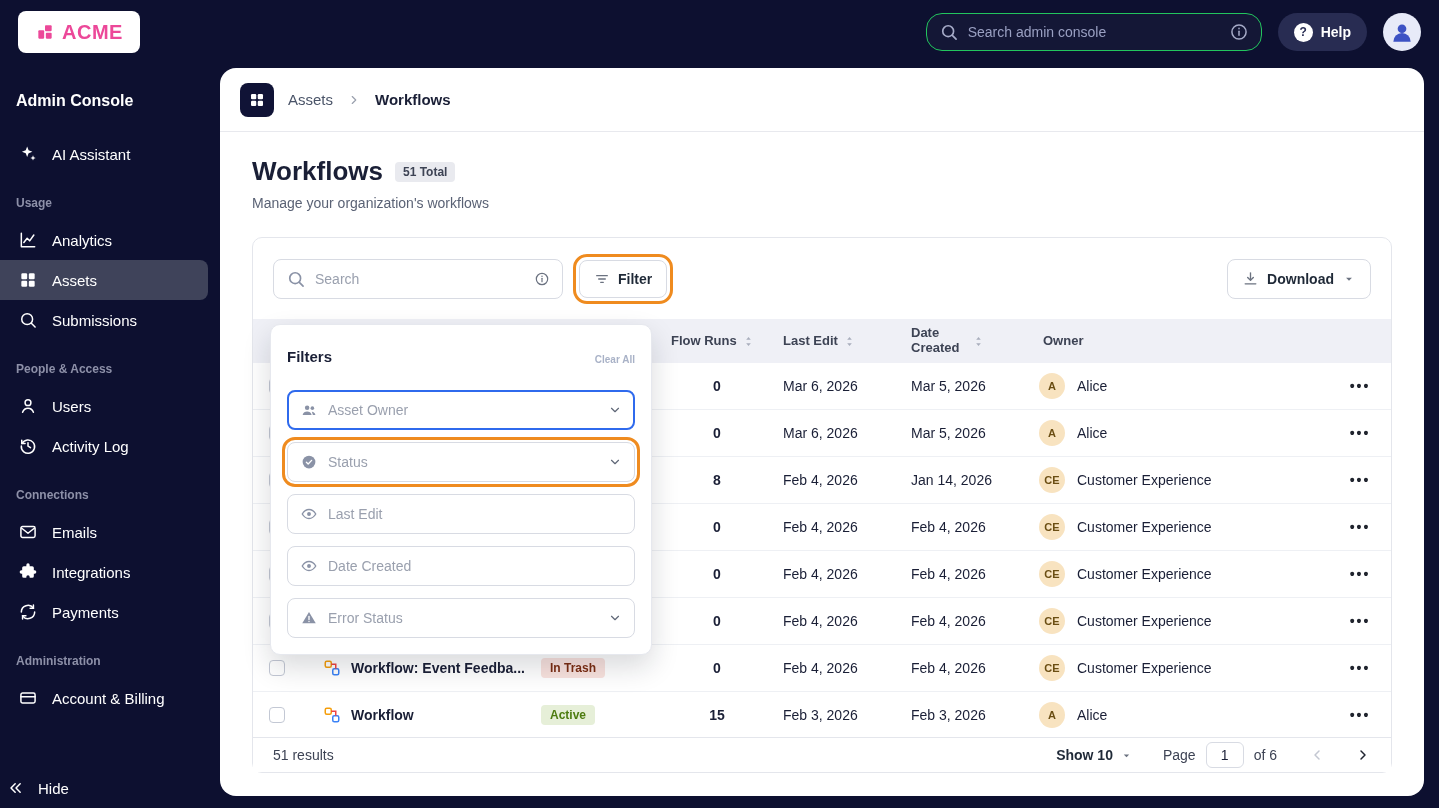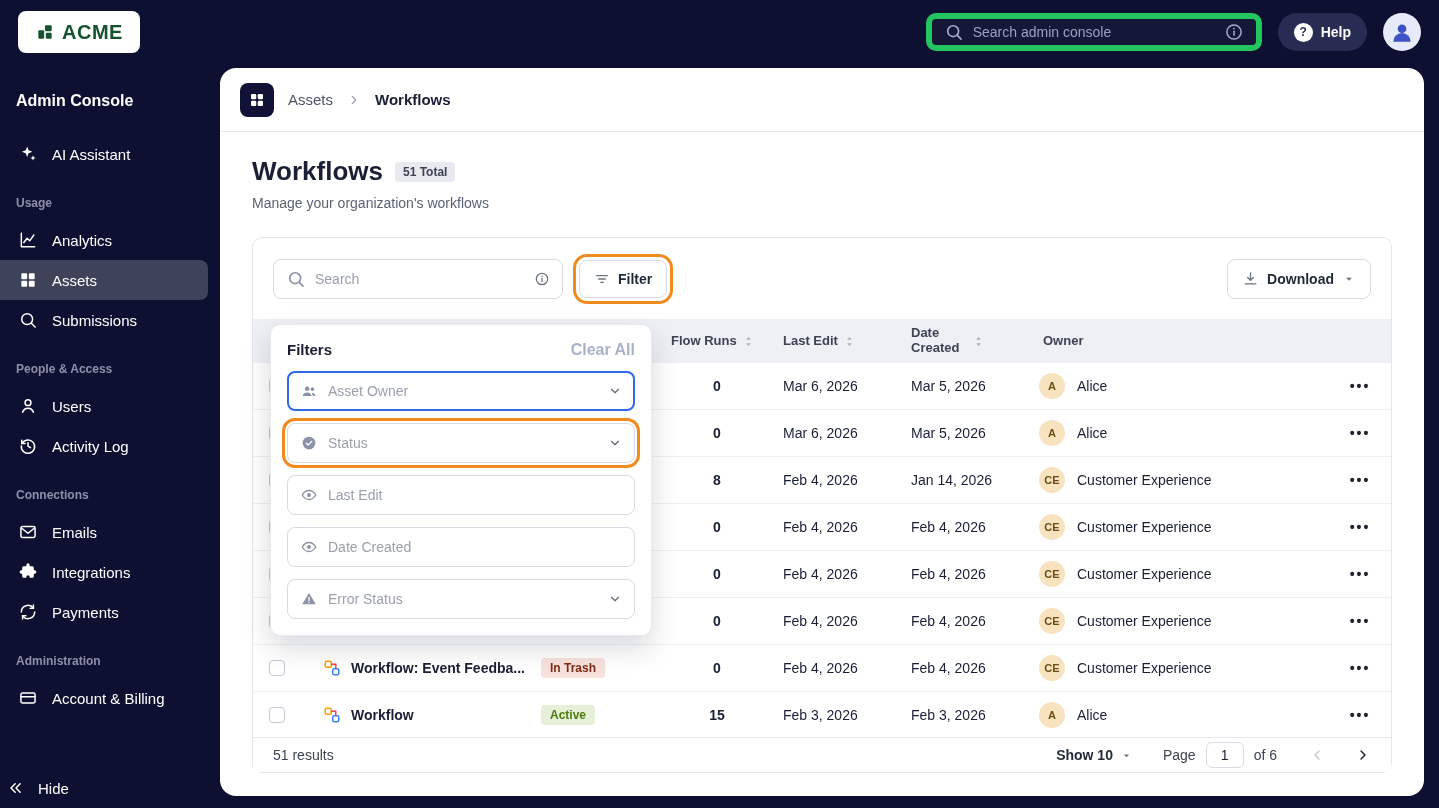--- a/index.html
+++ b/index.html
@@ -2,23 +2,23 @@
 <html><head>
 <meta charset="utf-8">
 <style>
   *{margin:0;padding:0;box-sizing:border-box;}
   html,body{background:#0d1030;}
   body{font-family:"Liberation Sans",sans-serif;}
   .stage{position:relative;width:1439px;height:808px;background:#0d1030;overflow:hidden;}
 
   
   .topbar{position:absolute;top:0;left:0;width:100%;height:64px;display:flex;align-items:center;padding:0 18px;}
-  .logo{width:122px;height:42px;background:#fff;border-radius:8px;display:flex;align-items:center;justify-content:center;gap:7px;color:#14532d;cursor:pointer;}
+  .logo{width:122px;height:42px;background:#fff;border-radius:8px;display:flex;align-items:center;justify-content:center;gap:7px;color:#ec4899;cursor:pointer;}
   .logo-text{font-size:20px;font-weight:800;letter-spacing:.5px;}
-  .top-search{margin-left:auto;width:336px;height:38px;border:6px solid #22c55e;border-radius:10px;display:flex;align-items:center;padding:0 12px;gap:9px;color:#a6abc8;background:rgba(255,255,255,.03);}
+  .top-search{margin-left:auto;width:336px;height:38px;border:1px solid #22c55e;border-radius:16px;display:flex;align-items:center;padding:0 12px;gap:9px;color:#a6abc8;background:rgba(255,255,255,.03);}
   .top-search input{flex:1;background:transparent;border:none;outline:none;color:#e8eaf6;font-size:14px;font-family:inherit;min-width:0;}
   .top-search input::placeholder{color:#9aa0c2;}
   .help-btn{margin-left:16px;height:38px;padding:0 16px;border-radius:19px;background:#282c52;display:flex;align-items:center;gap:8px;color:#fff;font-size:14px;font-weight:600;cursor:pointer;}
   .help-q{width:19px;height:19px;border-radius:50%;background:#fff;color:#282c52;display:flex;align-items:center;justify-content:center;font-size:12px;font-weight:700;}
   .avatar{margin-left:16px;width:38px;height:38px;border-radius:50%;background:#e7eaf8;display:flex;align-items:center;justify-content:center;color:#3d52c4;cursor:pointer;overflow:hidden;}
 
   
   .sidebar{position:absolute;top:64px;left:0;width:220px;height:744px;padding-top:28px;color:#fff;}
   .sb-title{font-size:16px;font-weight:700;margin:0 0 24px 16px;}
   .sb-item{height:40px;display:flex;align-items:center;gap:14px;padding-left:18px;font-size:15px;color:#fff;cursor:pointer;width:208px;border-radius:0 8px 8px 0;}
@@ -78,23 +78,23 @@
   .card-footer{position:absolute;left:0;right:0;bottom:0;height:35px;border-top:1px solid #e4e6ec;display:flex;align-items:center;padding:0 20px;font-size:14px;color:#3d4354;background:#fff;}
   .cf-right{margin-left:auto;display:flex;align-items:center;gap:10px;}
   .show-select{display:flex;align-items:center;gap:7px;font-weight:600;color:#1f2937;cursor:pointer;}
   .page-label{margin-left:20px;color:#3d4354;}
   .page-input{width:38px;height:26px;border:1px solid #d8dbe3;border-radius:6px;text-align:center;font-size:14px;font-family:inherit;color:#1a1f36;outline:none;}
   .pg-prev{color:#c3c7d1;margin-left:22px;display:flex;cursor:default;}
   .pg-next{color:#1f2430;margin-left:20px;display:flex;cursor:pointer;}
 
   
   .filters-panel{position:absolute;left:50px;top:256px;width:382px;background:#fff;border:1px solid #e6e8ee;border-radius:10px;box-shadow:0 12px 28px rgba(20,24,40,.16);padding:16px;z-index:30;}
-  .fp-head{display:flex;align-items:flex-start;margin-bottom:6px;height:24px;}
+  .fp-head{display:flex;align-items:flex-end;margin-bottom:25px;height:24px;}
   .fp-title{font-size:15px;font-weight:700;color:#1a1f36;}
-  .fp-clear{margin-left:auto;font-size:16px;font-weight:600;color:#a9b2c7;cursor:pointer;}
+  .fp-clear{margin-left:auto;font-size:10px;font-weight:600;color:#a9b2c7;cursor:pointer;}
   .fp-field{height:40px;border:1px solid #d8dbe3;border-radius:8px;display:flex;align-items:center;gap:10px;padding:0 12px;margin-bottom:12px;cursor:pointer;background:#fff;justify-content:flex-end;}
   .fp-field:last-child{margin-bottom:0;}
   .fp-label{font-size:14px;color:#9aa0ae;flex:1;}
   .fp-caret{color:#5f6777;display:flex;}
   .fp-field.focused{border:2px solid #2f6aed;padding:0 11px;}
   .fp-field.annotated{outline:3px solid #ef8b1f;outline-offset:2px;}
   .fp-icon{color:#8a92a6;display:flex;}
   .fp-icon svg{width:18px;height:18px;}
 </style>
 </head>

